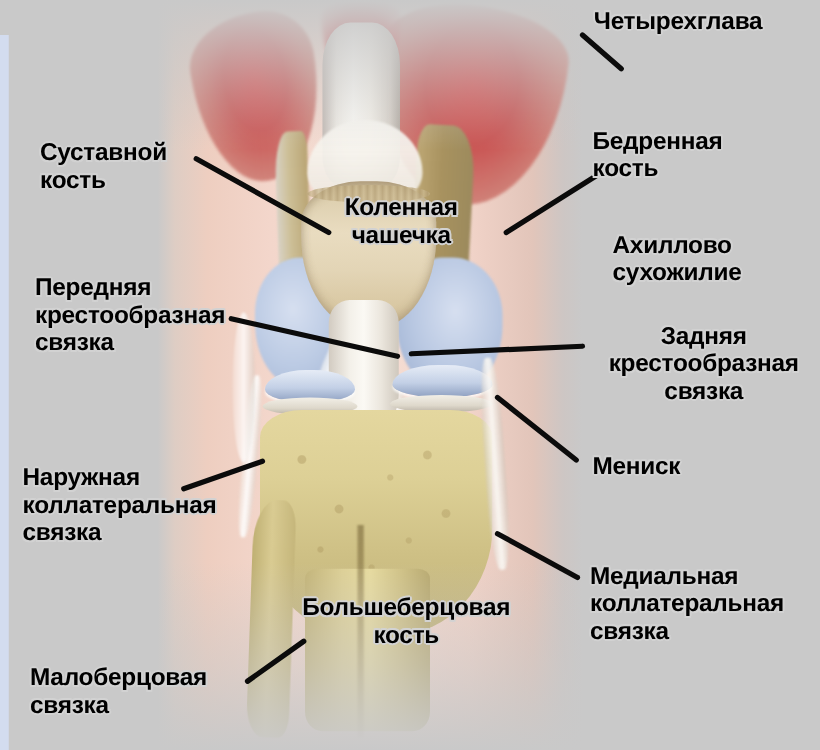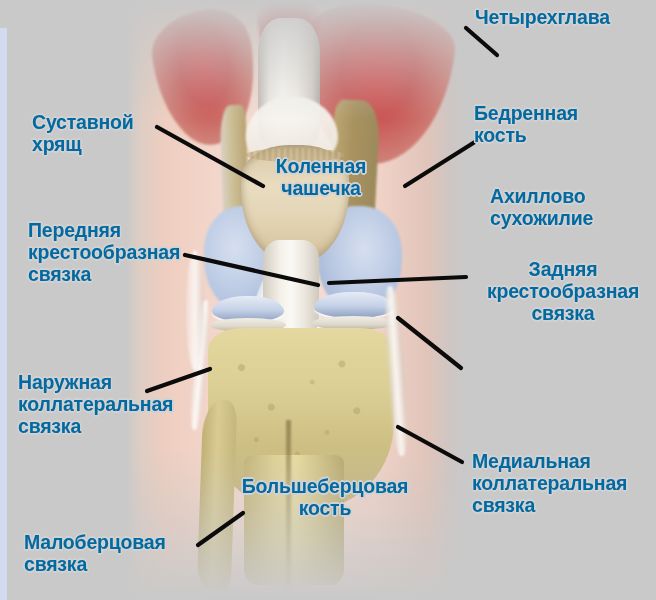--- a/index.html
+++ b/index.html
@@ -253,21 +253,21 @@
   .joint-capsule-left {
     left: 60px; top: 250px; width: 18px; height: 120px;
     background: linear-gradient(to right, rgba(255,255,255,.2), rgba(255,255,255,.75), rgba(190,185,175,.3));
     border-radius: 50%;
     filter: blur(1px);
   }
 
   
   .label {
     position: absolute;
-    color: #0369a1;
+    color: #000000;
     font-size: 19.5px;
     font-weight: 700;
     line-height: 1.13;
     letter-spacing: -0.2px;
     white-space: pre;
     text-shadow:
       -1.6px 0 0 #d2d2d2, 1.6px 0 0 #d2d2d2,
        0 -1.6px 0 #d2d2d2, 0 1.6px 0 #d2d2d2,
       -1.2px -1.2px 0 #d2d2d2, 1.2px -1.2px 0 #d2d2d2,
       -1.2px 1.2px 0 #d2d2d2, 1.2px 1.2px 0 #d2d2d2;
@@ -345,27 +345,28 @@
   <div class="label" style="left:474px; top:102px; width:170px;">Бедренная
 кость</div>
 
   <div class="label" style="left:490px; top:185px; width:170px;">Ахиллово
 сухожилие</div>
 
   <div class="label center" style="left:470px; top:258px; width:186px;">Задняя
 крестообразная
 связка</div>
 
+  <div class="label" style="left:474px; top:362px; width:130px;">Мениск</div>
 
   <div class="label" style="left:472px; top:450px; width:186px;">Медиальная
 коллатеральная
 связка</div>
 
   <div class="label" style="left:32px;  top:111px; width:150px;">Суставной
-хрящ</div>
+кость</div>
 
   <div class="label center" style="left:248px; top:155px; width:146px;">Коленная
 чашечка</div>
 
   <div class="label" style="left:18px;  top:219px; width:208px;margin-left:10px;">Передняя
 крестообразная
 связка</div>
 
   <div class="label" style="left:18px;  top:371px; width:210px;">Наружная
 коллатеральная

